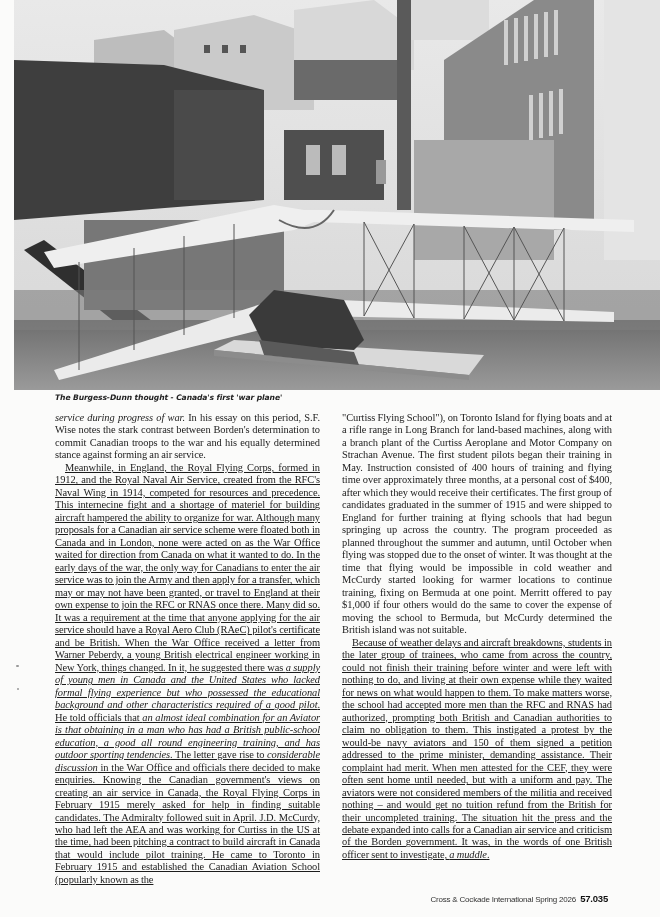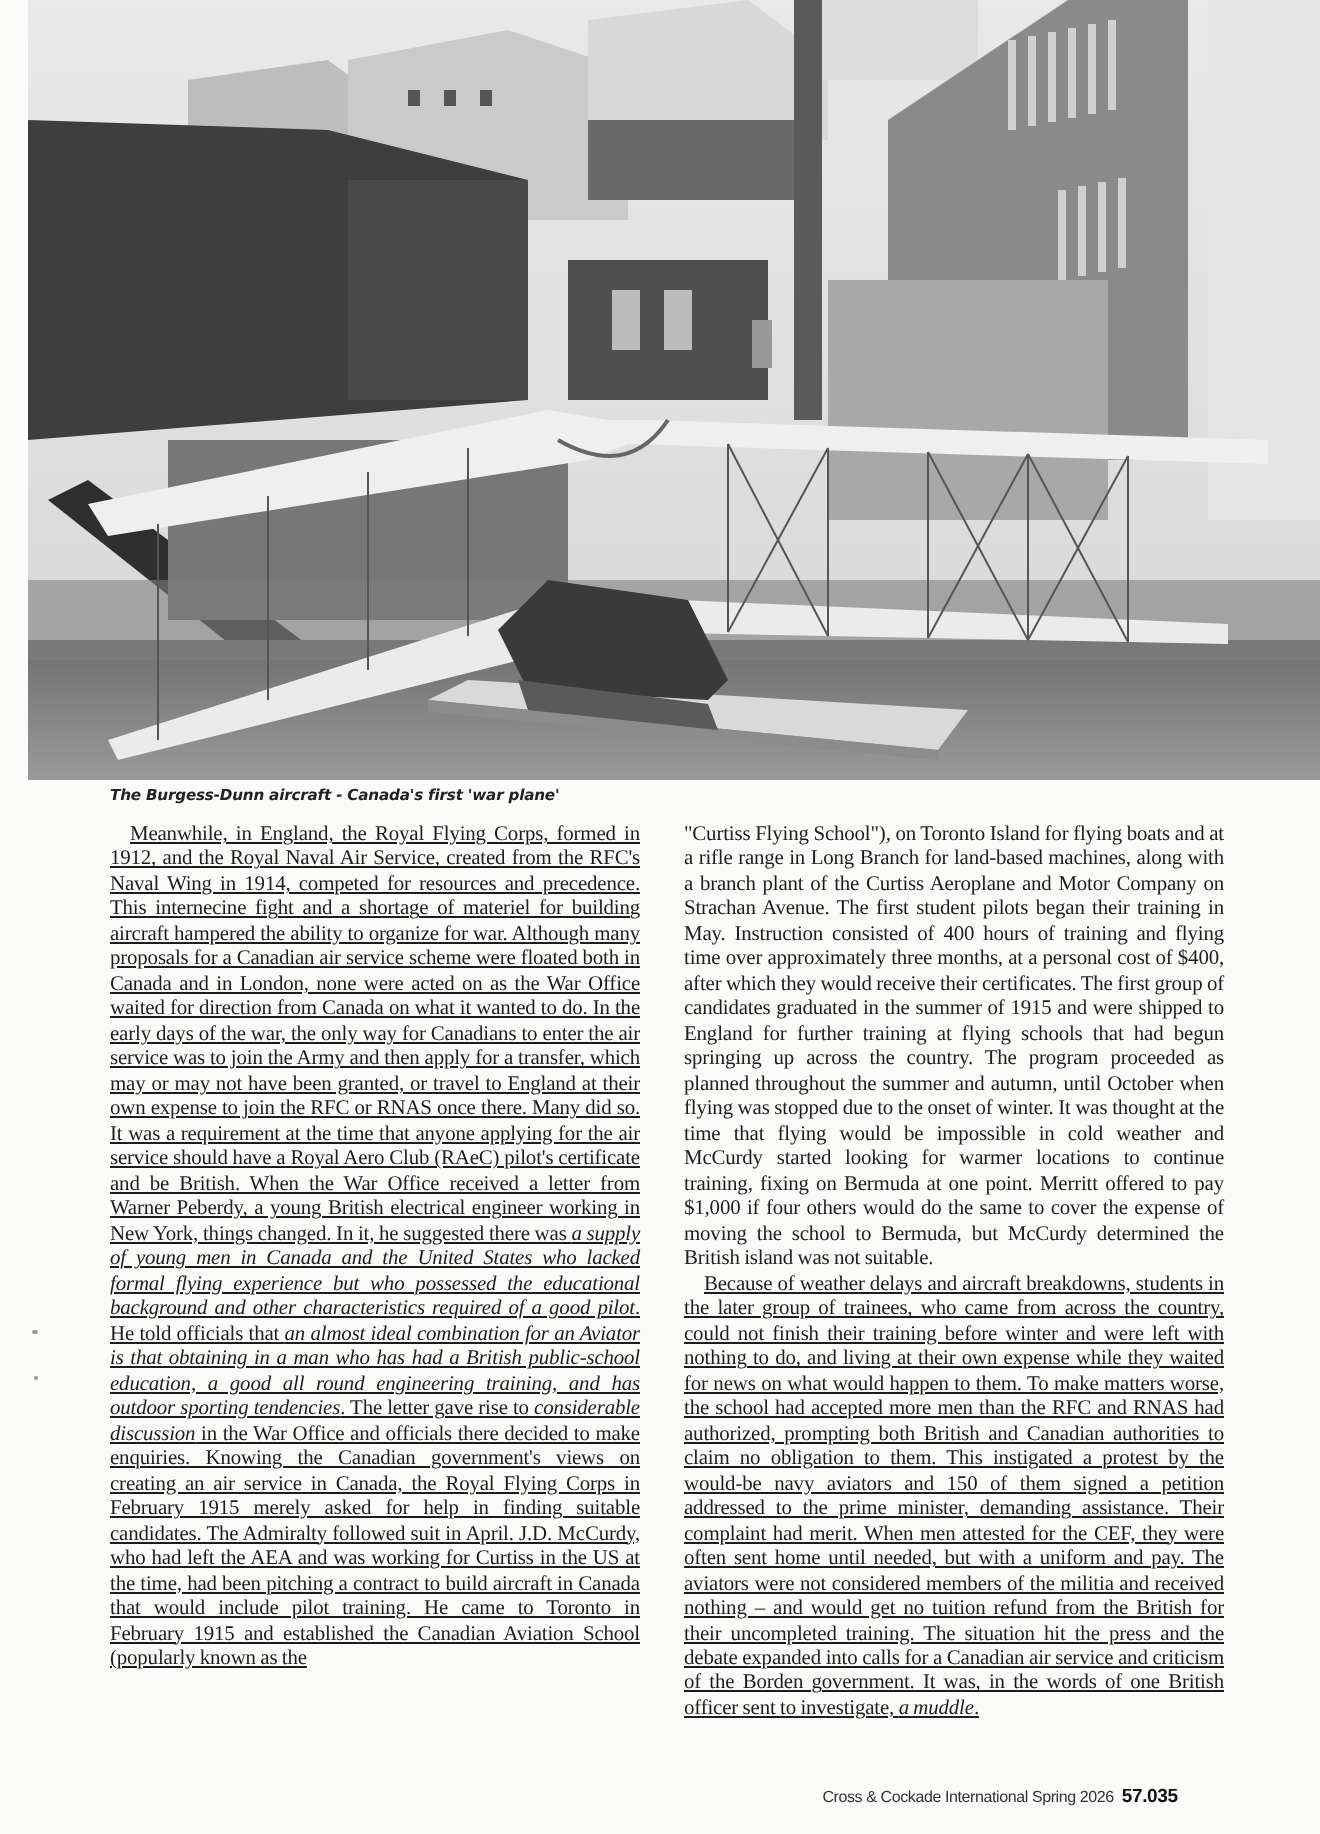--- a/index.html
+++ b/index.html
@@ -24,21 +24,21 @@
     position: absolute; top: 412px; font-size: 10.45px; line-height: 12.48px;
     text-align: justify; hyphens: none; letter-spacing: -0.08px;
     word-spacing: -0.3px;
   }
   .col-left { left: 55px; width: 265px; }
   .col-right { left: 342px; width: 270px; }
   .col p { margin: 0; text-indent: 0; }
   .col p.indent { text-indent: 10px; text-decoration: underline; }
   .col em { font-style: italic; }
   .footer {
-    position: absolute; left: 404px; top: 893px; width: 192px; text-align: center;
+    position: absolute; left: 416px; top: 893px; width: 192px; text-align: right;
     font-family: "Liberation Sans", "DejaVu Sans", sans-serif; font-size: 8px;
     color: #333; letter-spacing: -0.2px;
   }
   .footer .page-num { font-weight: bold; font-size: 9.5px; color: #111; margin-left: 2px; }
   .speck { position: absolute; width: 3px; height: 2px; background: #999; border-radius: 1px; }
 </style>
 </head>
 <body>
 
 <div class="photo">
@@ -122,23 +122,24 @@
         <line x1="550" y1="228" x2="500" y2="320"></line>
     </g>
 
     <polygon points="235,315 260,290 330,300 350,340 340,350 250,345" fill="#3a3a3a"></polygon>
     <polygon points="245,340 340,352 345,365 250,355" fill="#5a5a5a"></polygon>
 
     <path d="M 265 220 Q 300 240 320 210" stroke="#666" stroke-width="2" fill="none"></path>
   </svg>
 </div>
 
-<div class="caption">The Burgess-Dunn aircraft - Canada's first 'war plane'</div>
+<div class="caption">The Burgess-Dunn thought - Canada's first 'war plane'</div>
 
 <div class="col col-left">
+  <p><em>service during progress of war.</em><span> In his essay on this period, S.F. Wise notes the stark contrast between Borden's determination to commit Canadian troops to the war and his equally determined stance against forming an air service.</span></p>
   <p class="indent"><span>Meanwhile, in England, the Royal Flying Corps, formed in 1912, and the Royal Naval Air Service, created from the RFC's Naval Wing in 1914, competed for resources and precedence. This internecine fight and a shortage of materiel for building aircraft hampered the ability to organize for war. Although many proposals for a Canadian air service scheme were floated both in Canada and in London, none were acted on as the War Office waited for direction from Canada on what it wanted to do. In the early days of the war, the only way for Canadians to enter the air service was to join the Army and then apply for a transfer, which may or may not have been granted, or travel to England at their own expense to join the RFC or RNAS once there. Many did so. It was a requirement at the time that anyone applying for the air service should have a Royal Aero Club (RAeC) pilot's certificate and be British. When the War Office received a letter from Warner Peberdy, a young British electrical engineer working in New York, things changed. In it, he suggested there was </span><em>a supply of young men in Canada and the United States who lacked formal flying experience but who possessed the educational background and other characteristics required of a good pilot</em><span>. He told officials that </span><em>an almost ideal combination for an Aviator is that obtaining in a man who has had a British public-school education, a good all round engineering training, and has outdoor sporting tendencies</em><span>. The letter gave rise to </span><em>considerable discussion</em><span> in the War Office and officials there decided to make enquiries. Knowing the Canadian government's views on creating an air service in Canada, the Royal Flying Corps in February 1915 merely asked for help in finding suitable candidates. The Admiralty followed suit in April. J.D. McCurdy, who had left the AEA and was working for Curtiss in the US at the time, had been pitching a contract to build aircraft in Canada that would include pilot training. He came to Toronto in February 1915 and established the Canadian Aviation School (popularly known as the</span></p>
 </div>
 
 <div class="col col-right">
   <p><span>"Curtiss Flying School"), on Toronto Island for flying boats and at a rifle range in Long Branch for land-based machines, along with a branch plant of the Curtiss Aeroplane and Motor Company on Strachan Avenue. The first student pilots began their training in May. Instruction consisted of 400 hours of training and flying time over approximately three months, at a personal cost of $400, after which they would receive their certificates. The first group of candidates graduated in the summer of 1915 and were shipped to England for further training at flying schools that had begun springing up across the country. The program proceeded as planned throughout the summer and autumn, until October when flying was stopped due to the onset of winter. It was thought at the time that flying would be impossible in cold weather and McCurdy started looking for warmer locations to continue training, fixing on Bermuda at one point. Merritt offered to pay $1,000 if four others would do the same to cover the expense of moving the school to Bermuda, but McCurdy determined the British island was not suitable.</span></p>
   <p class="indent"><span>Because of weather delays and aircraft breakdowns, students in the later group of trainees, who came from across the country, could not finish their training before winter and were left with nothing to do, and living at their own expense while they waited for news on what would happen to them. To make matters worse, the school had accepted more men than the RFC and RNAS had authorized, prompting both British and Canadian authorities to claim no obligation to them. This instigated a protest by the would-be navy aviators and 150 of them signed a petition addressed to the prime minister, demanding assistance. Their complaint had merit. When men attested for the CEF, they were often sent home until needed, but with a uniform and pay. The aviators were not considered members of the militia and received nothing – and would get no tuition refund from the British for their uncompleted training. The situation hit the press and the debate expanded into calls for a Canadian air service and criticism of the Borden government. It was, in the words of one British officer sent to investigate, </span><em>a muddle</em><span>.</span></p>
 </div>
 
 <div class="speck" style="left:16px;top:665px;"></div>
 <div class="speck" style="left:17px;top:688px;width:2px;"></div>

